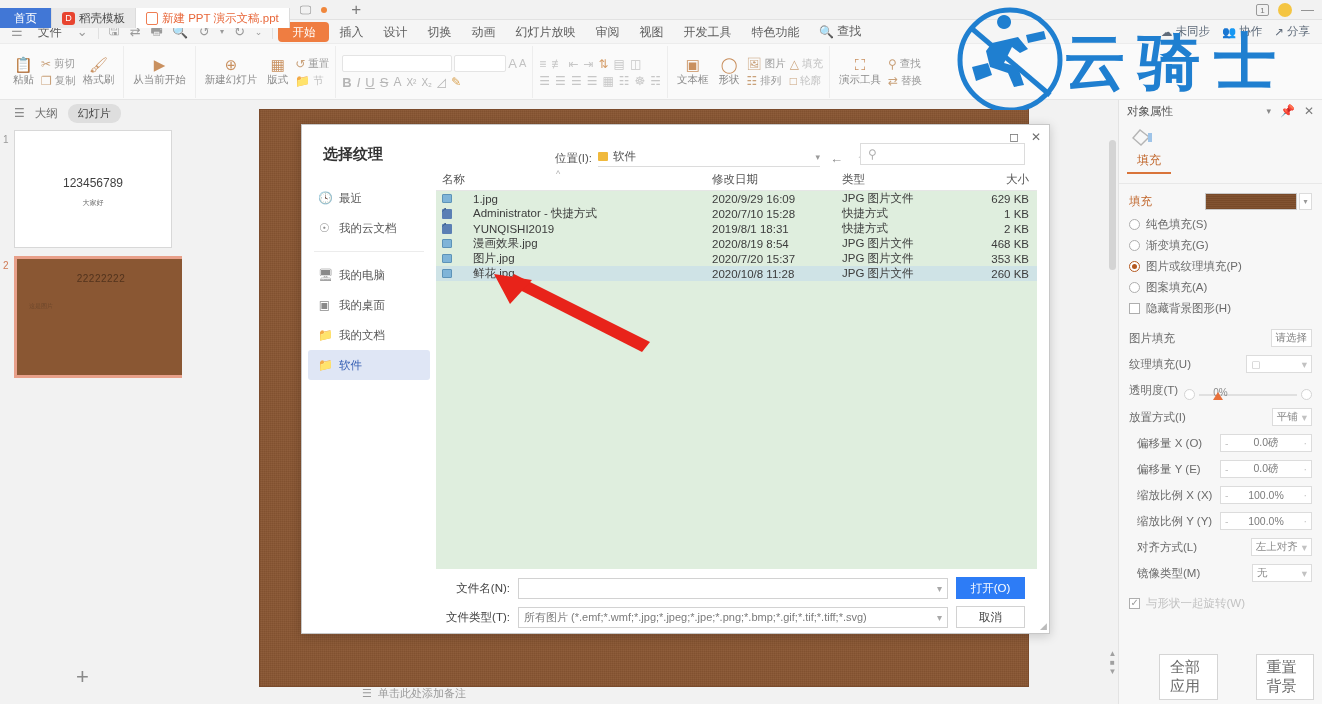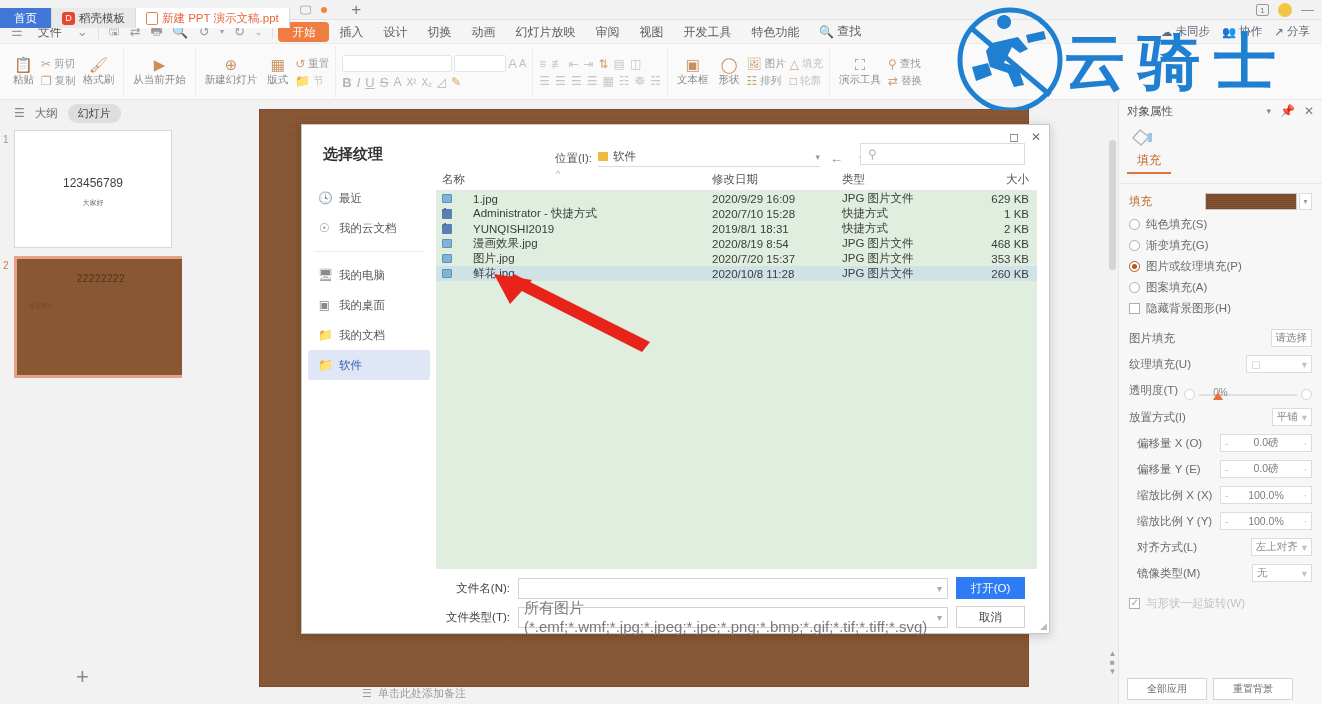--- a/index.html
+++ b/index.html
@@ -141,21 +141,21 @@
   .spin { width:92px; height:18px; border:1px solid #dcdcdc; background:#fff; display:flex; align-items:center;
           justify-content:space-between; padding:0 4px; font-size:10.5px; color:#7b7b7b;}
   .spin .v { flex:1; text-align:center;}
   .slider-wrap { display:flex; align-items:center; gap:4px; flex:1; position:relative; padding-top:8px;}
   .sl-track { flex:1; height:2px; background:#e0e0e0; position:relative;}
   .sl-circ { width:11px;height:11px;border:1px solid #d4d4d4;border-radius:50%;background:#fff;}
   .sl-val { position:absolute; left:14px; top:-7px; font-size:10px; color:#8a8a8a;}
   .sl-thumb { position:absolute; left:14px; top:-2px; width:0;height:0;border-left:5px solid transparent;
               border-right:5px solid transparent;border-bottom:8px solid #e8703a;}
   .pp-foot { position:absolute; left:0; right:0; bottom:4px; display:flex; gap:6px; padding:0 8px;}
-  .pp-btn { border:1px solid #d5d5d5; background:#fff; font-size:10px; color:#6b6b6b; padding:3px 19px;}
+  .pp-btn { border:1px solid #d5d5d5; background:#fff; font-size:15px; color:#6b6b6b; padding:3px 10px;margin-left:32px;}
   .grey { color:#c2c2c2; }
 
   
   .vscroll { position:absolute; right:0; top:0; bottom:22px; width:11px; background:#f2f2f2;}
   .vscroll .thumbbar { position:absolute; top:40px; left:2px; width:7px; height:130px; background:#d4d4d4; border-radius:4px;}
   .vscroll .arrows { position:absolute; bottom:6px; left:0; right:0; text-align:center; font-size:8px; color:#a0a0a0; line-height:9px;}
 
   
   .dialog {
     position:absolute; left:301px; top:124px; width:749px; height:510px;
@@ -197,21 +197,21 @@
   .ftype { flex:0 0 125px;}
   .fsize { flex:1; text-align:right; padding-right:8px;}
   .ico-img { width:10px;height:9px;background:#7fb4d8;border:1px solid #5d93b8;border-radius:1px;display:inline-block;flex:0 0 10px;}
   .ico-lnk { width:10px;height:10px;background:#5b7fb4;border-radius:1px;display:inline-block;flex:0 0 10px;position:relative;}
   .ico-lnk::after{content:"↗";position:absolute;left:-1px;top:-3px;font-size:7px;color:#3b5c8a;}
   .dlg-foot { height:64px; padding:8px 12px 0 0; }
   .foot-row { display:flex; align-items:center; gap:8px; margin-bottom:7px;}
   .foot-lbl { width:74px; text-align:right; font-size:11.5px; color:#444; flex:0 0 74px;}
   .foot-inp { flex:1; height:21px; border:1px solid #d2d2d2; background:#fff; display:flex; align-items:center;
               justify-content:flex-end; padding:0 5px; font-size:10px; color:#a8a8a8;}
-  .foot-inp .txt { flex:1; text-align:left; font-size:15px; color:#7a7a7a;}
+  .foot-inp .txt { flex:1; text-align:left; font-size:11px; color:#7a7a7a;}
   .foot-btn { width:69px; height:22px; flex:0 0 69px; display:flex; align-items:center; justify-content:center;
               font-size:11.5px; border:1px solid #d2d2d2; background:#fff; color:#444;}
   .foot-btn.primary { background:#2d7cf6; border-color:#2d7cf6; color:#fff;}
   .dlg-resize { position:absolute; right:2px; bottom:2px; font-size:9px; color:#bbb;}
 
   
   .logo { position:absolute; left:952px; top:5px; width:360px; height:105px; z-index:30; pointer-events:none;}
   .logo svg { display:block;}
 
   

